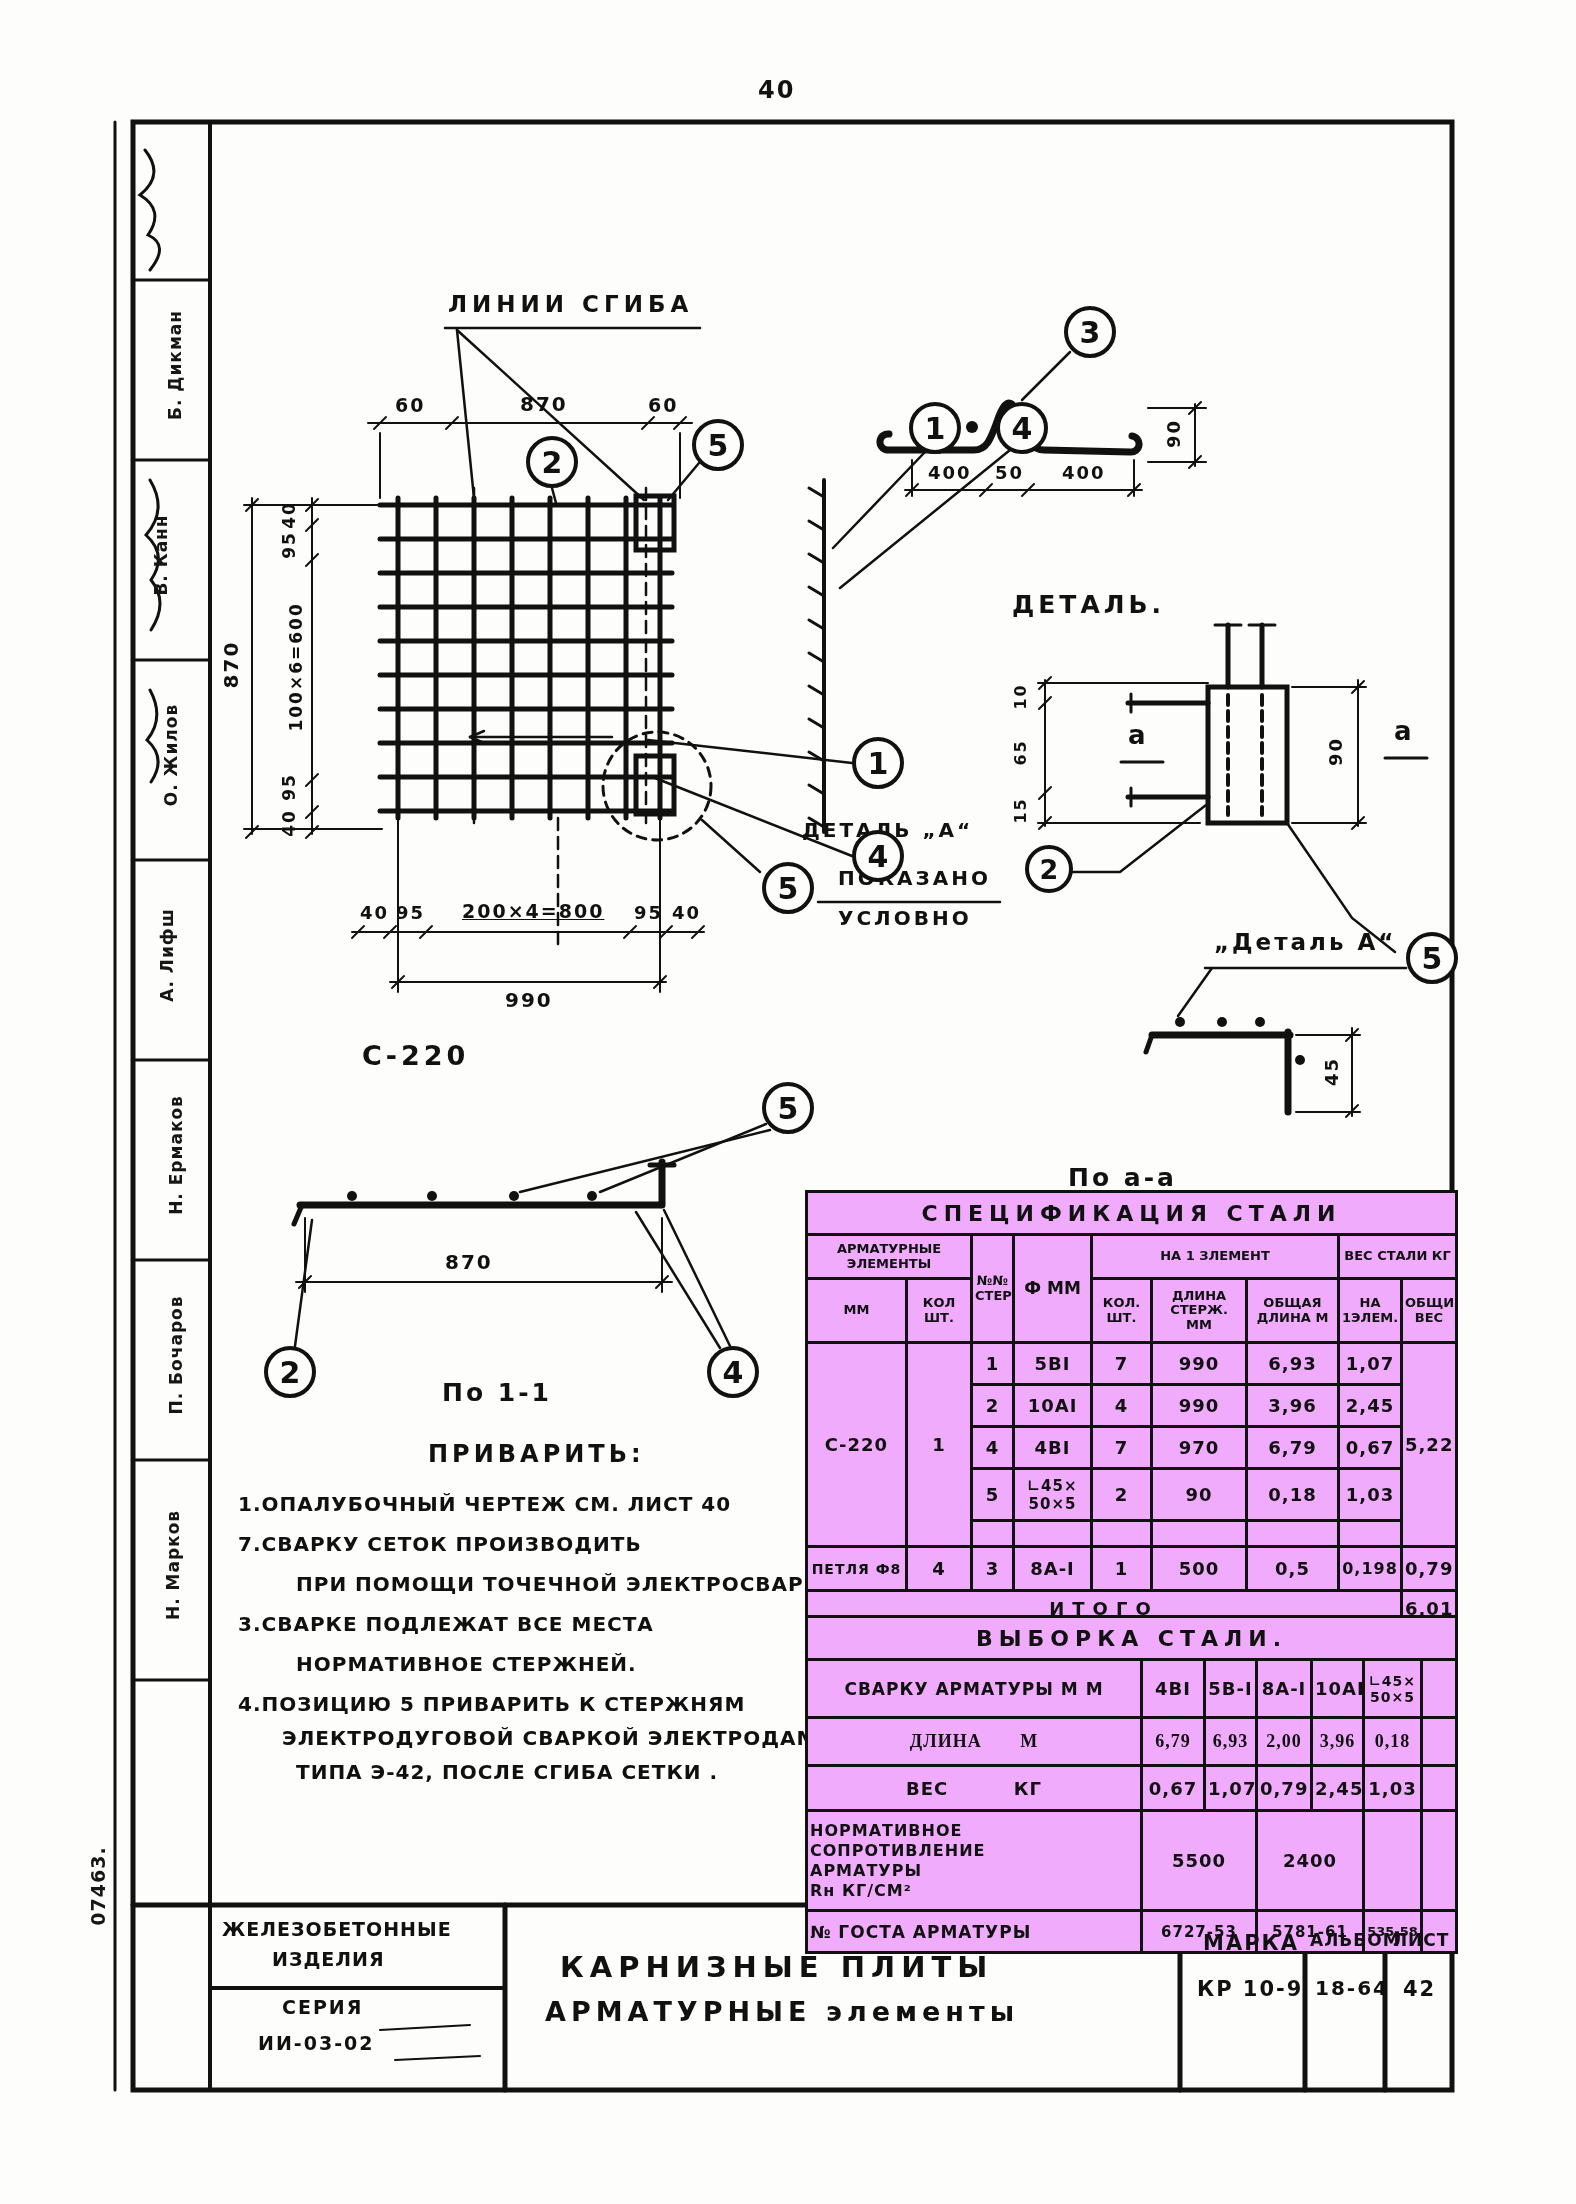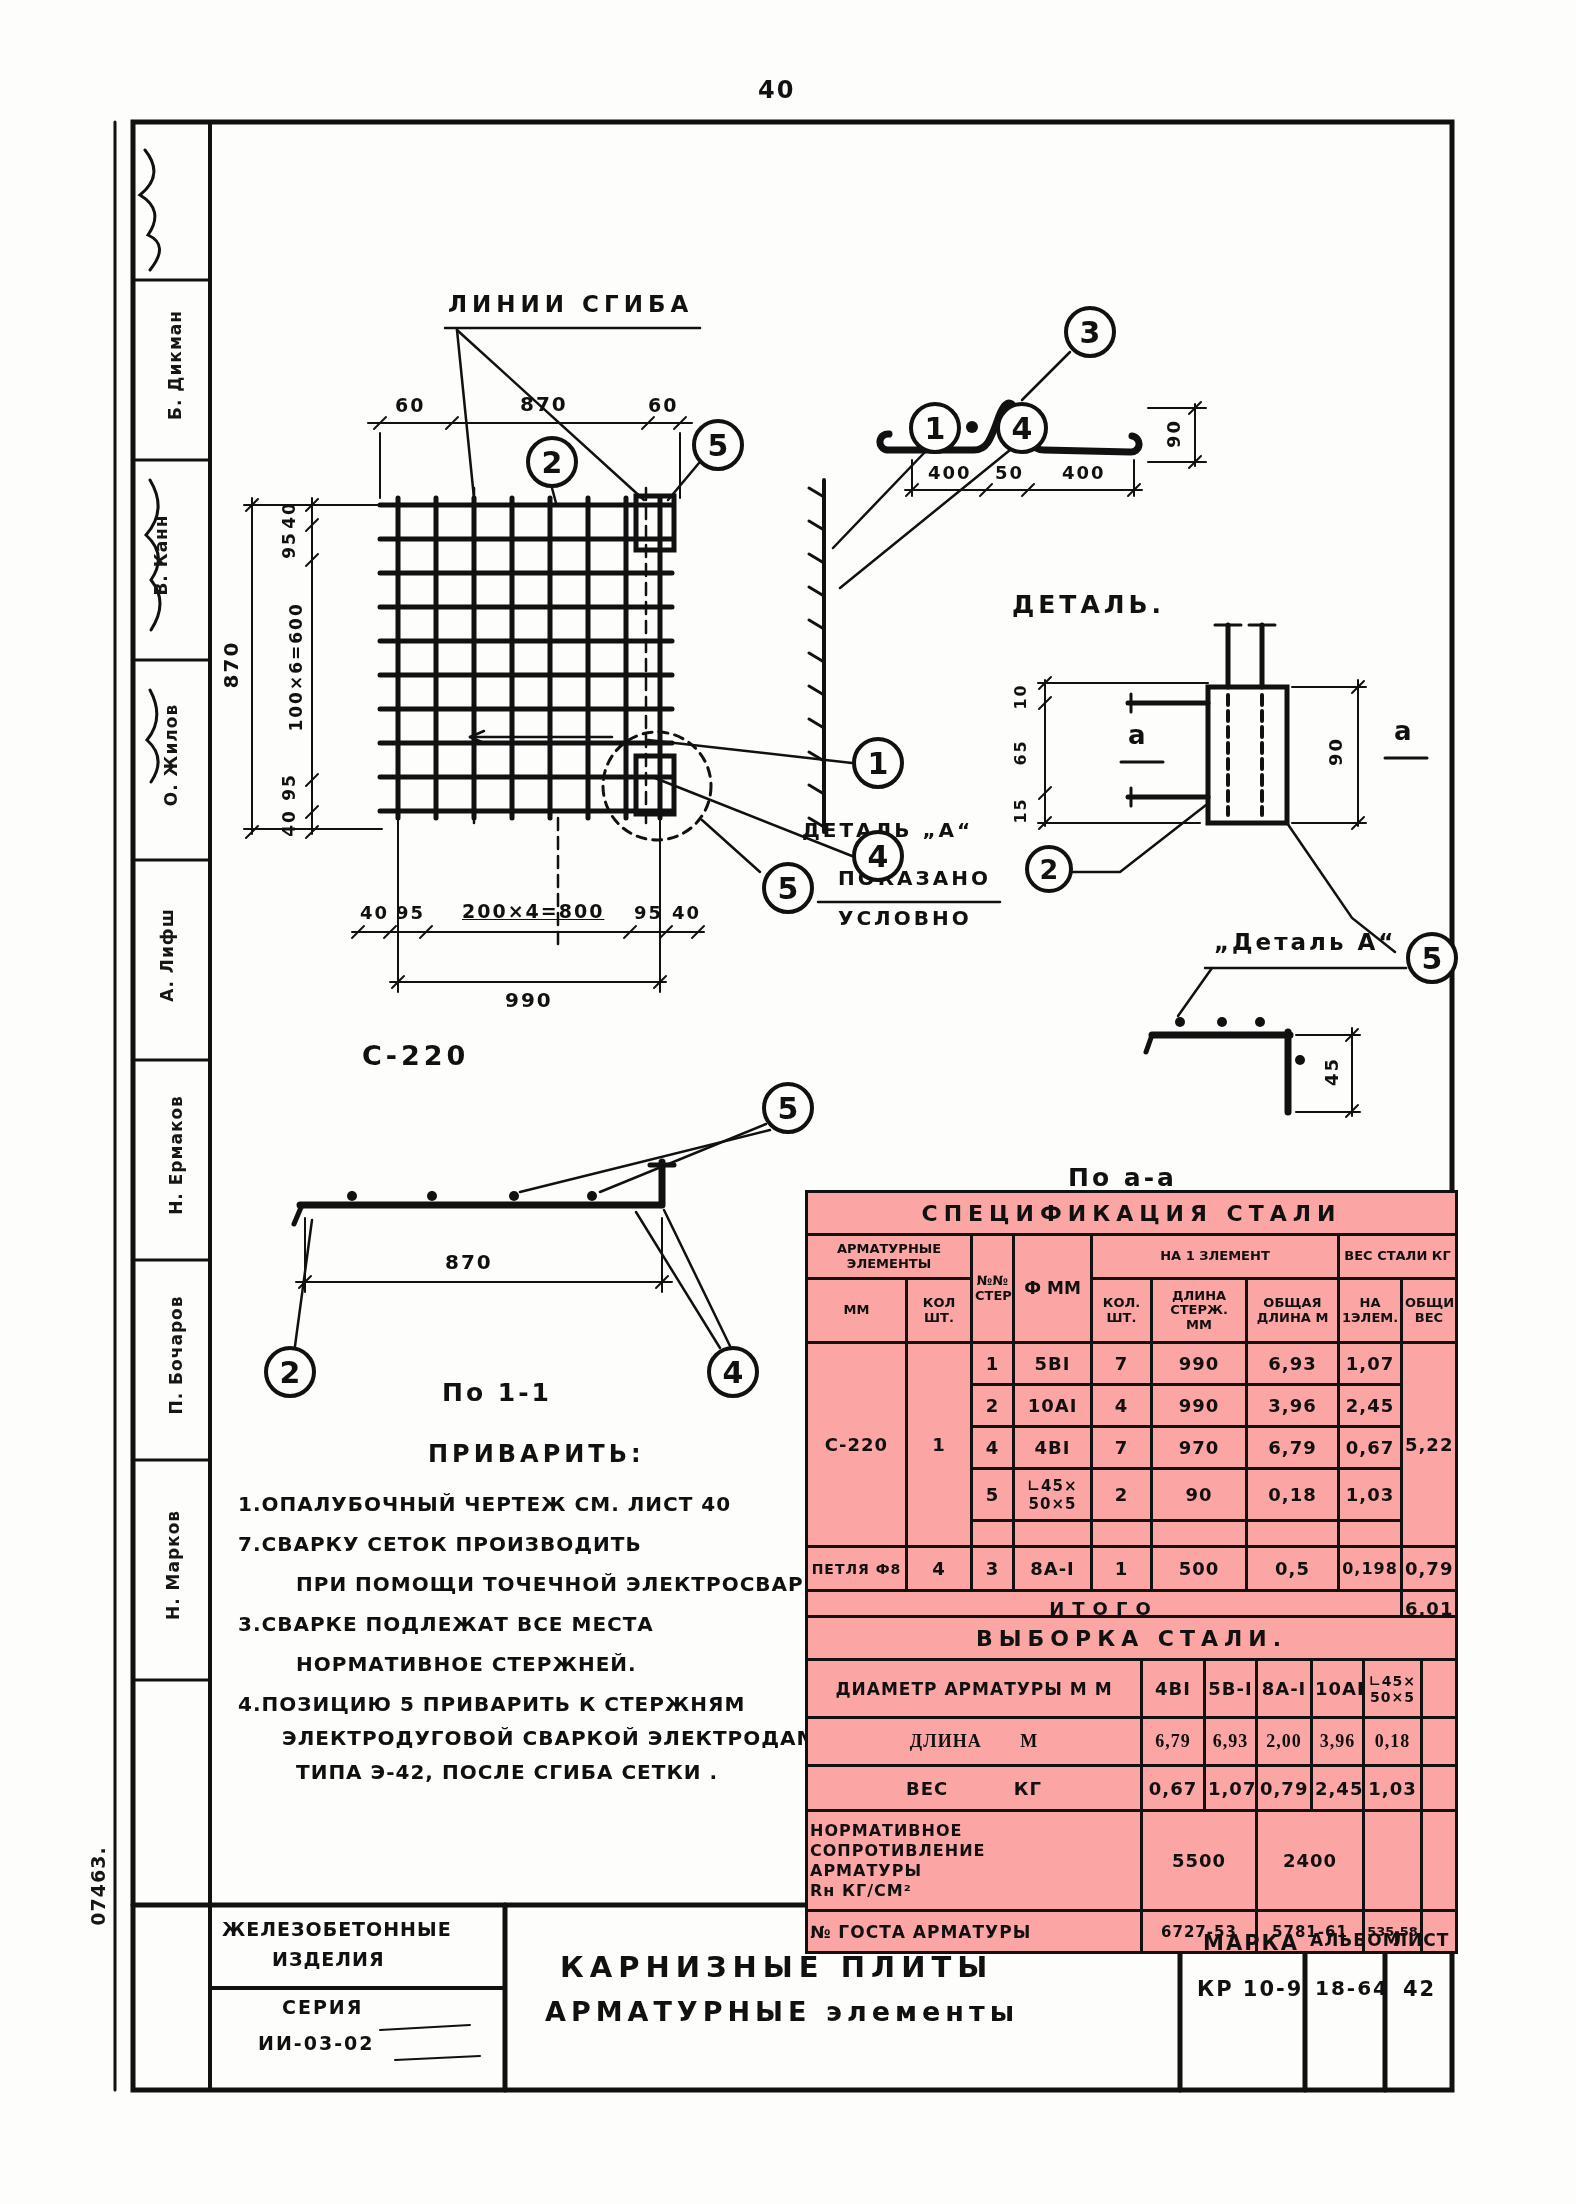--- a/index.html
+++ b/index.html
@@ -11,21 +11,21 @@
   #art{position:absolute;left:0;top:0;}
   .t{position:absolute;font-weight:bold;color:#111;letter-spacing:2px;white-space:nowrap;line-height:1.05;}
   .rot{transform:rotate(-90deg);transform-origin:center center;}
   .callout{
     position:absolute;border:4px solid #111;border-radius:50%;
     display:flex;align-items:center;justify-content:center;
     font-weight:bold;color:#111;background:#fdfdfb;box-sizing:border-box;
   }
   .co52{width:52px;height:52px;font-size:30px;}
   .co48{width:48px;height:48px;font-size:27px;}
-  table{border-collapse:collapse;position:absolute;background:#fca5a5;table-layout:fixed;}
+  table{border-collapse:collapse;position:absolute;background:#f0abfc;table-layout:fixed;}
   td{border:3px solid #111;text-align:center;vertical-align:middle;
      font-weight:bold;color:#111;padding:1px 2px;overflow:hidden;}
   .tbl-title{font-size:22px;letter-spacing:6px;height:38px;}
   .hd{font-size:13px;letter-spacing:0px;line-height:1.1;}
   .cell{font-size:18px;letter-spacing:1px;}
   .pre{white-space:pre-line;}
   .stamp-name{
     position:absolute;font-weight:bold;color:#161616;letter-spacing:1px;
     font-size:17px;transform:rotate(-90deg);transform-origin:center center;white-space:nowrap;
   }
@@ -453,21 +453,21 @@
       <col style="width:55px">
         <col style="width:52px">
         <col style="width:58px">
         <col style="width:35px">
     </colgroup>
     <tbody>
         <tr>
           <td colspan="7" class="tbl-title">ВЫБОРКА СТАЛИ.</td>
         </tr>
     <tr style="height:58px;">
-      <td class="cell" style="font-size:17px;">ДИАМЕТР АРМАТУРЫ М М</td>
+      <td class="cell" style="font-size:17px;">СВАРКУ АРМАТУРЫ М М</td>
       <td class="cell">4ВІ</td>
       <td class="cell">5В-І</td>
       <td class="cell">8А-І</td>
       <td class="cell">10АІ</td>
       <td class="cell pre" style="font-size:14px;">∟45×
 50×5</td>
       <td></td>
     </tr>
     <tr style="height:48px;font-family:Liberation Serif, serif;">
       <td class="cell"><span>ДЛИНА</span>&nbsp;&nbsp;&nbsp;&nbsp;&nbsp;&nbsp;&nbsp;<span>М</span></td>

